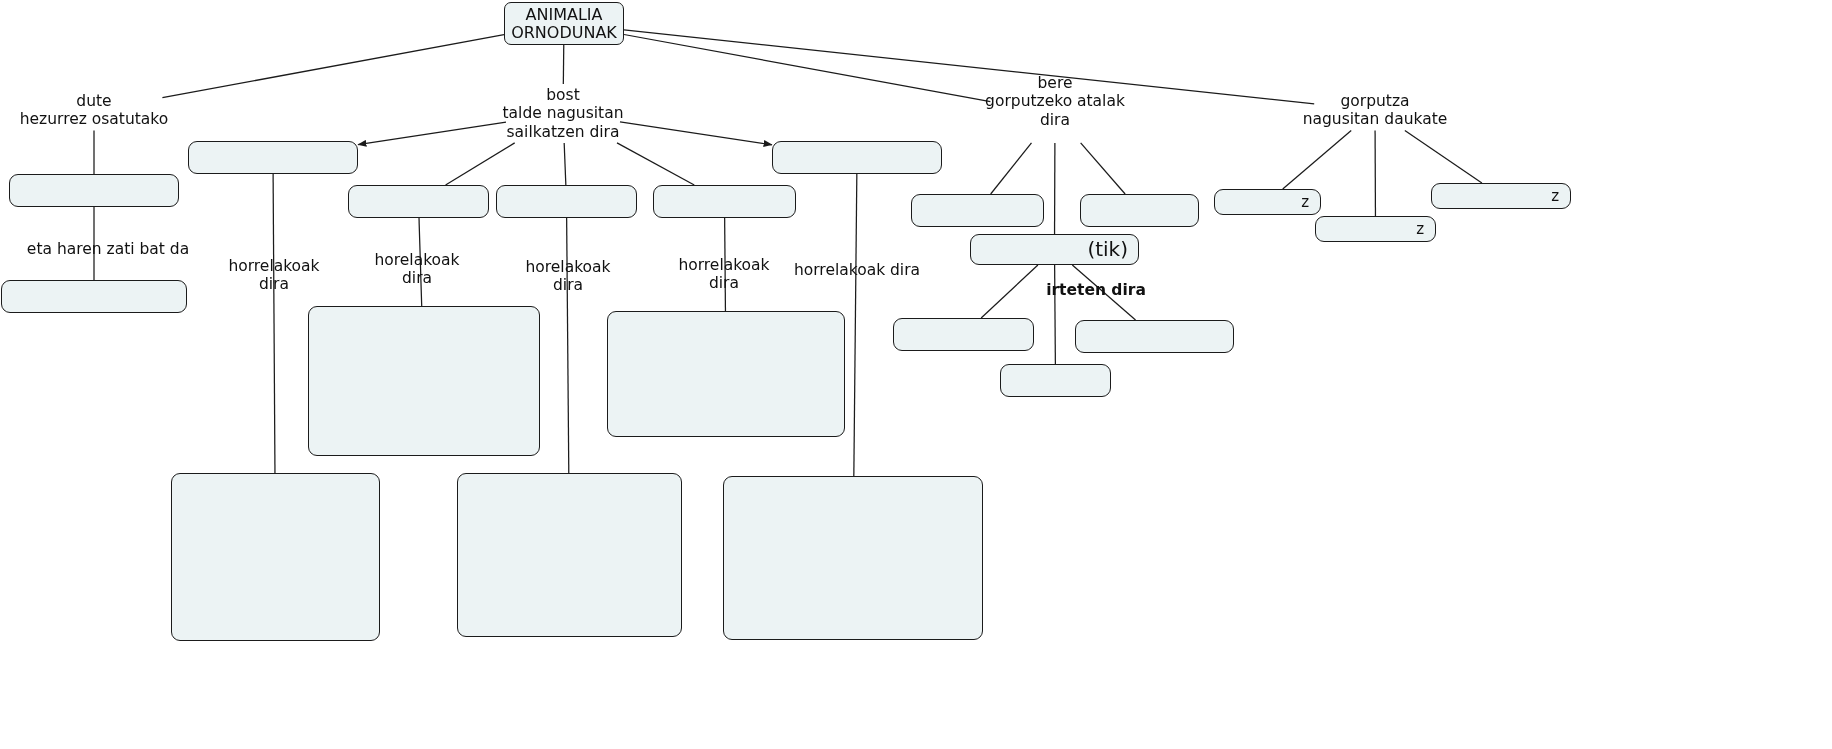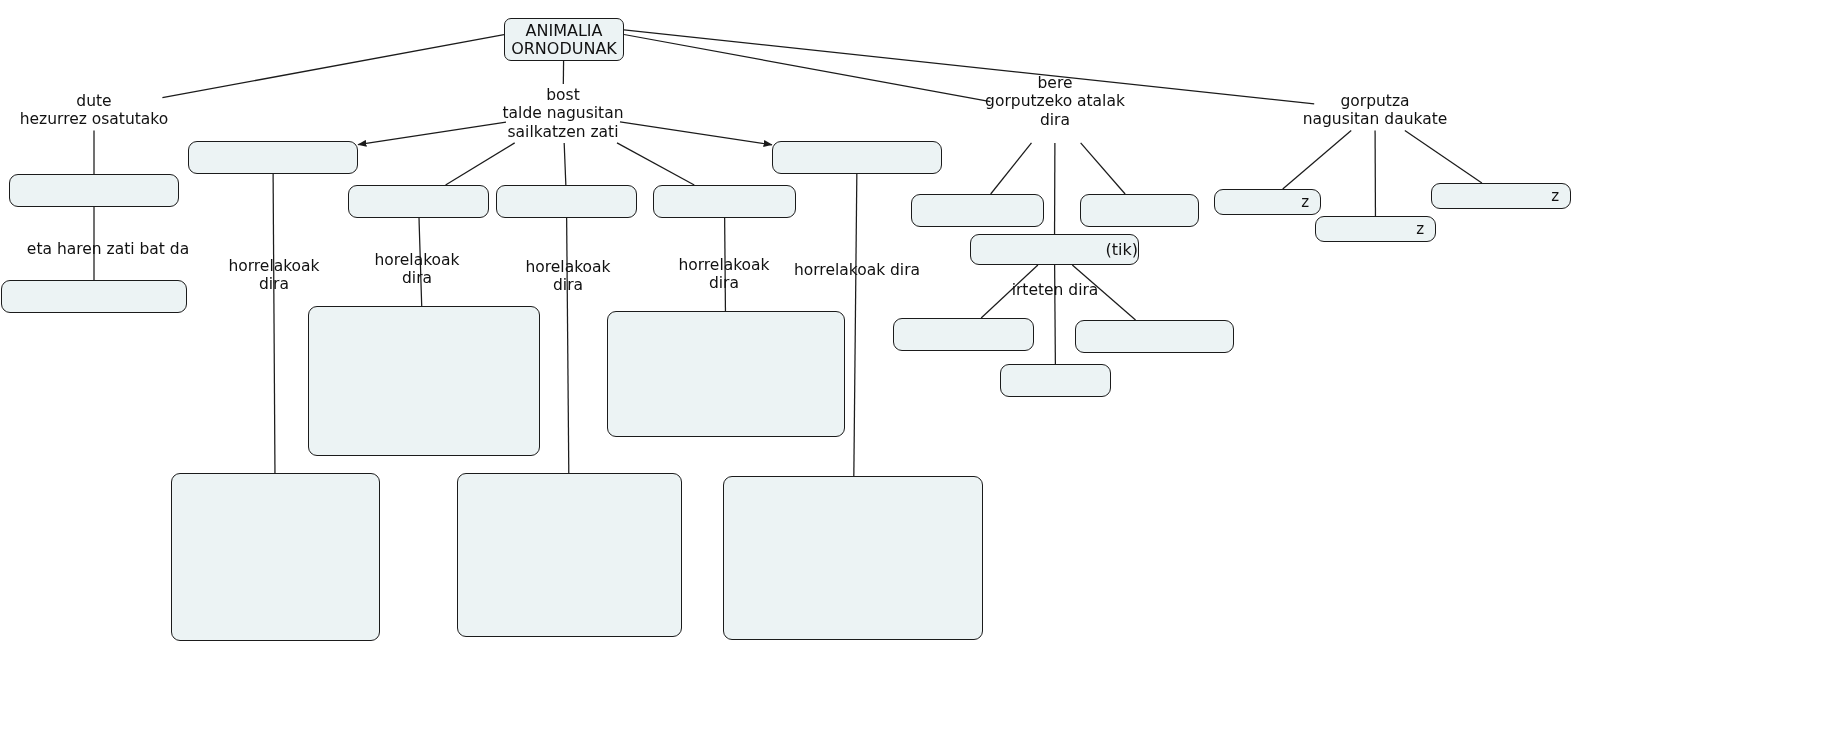--- a/index.html
+++ b/index.html
@@ -14,23 +14,23 @@
     border-radius:9px;
     display:flex;
     align-items:center;
     justify-content:center;
     font-size:15.5px;
     color:#111111;
     line-height:1.12;
     text-align:center;
     white-space:pre-line;
   }
-  .node.root{border-radius:7px;font-size:16px;margin-top:16px;}
+  .node.root{border-radius:7px;font-size:16px;}
   .node.zbox{justify-content:flex-end;padding-right:11px;font-size:15px;}
-  .node.tik{justify-content:flex-end;padding-right:0;font-size:16px;}
+  .node.tik{justify-content:flex-end;padding-right:10px;font-size:20px;}
   .lbl{
     position:absolute;
     font-size:15.5px;
     color:#111111;
     line-height:1.18;
     text-align:center;
     white-space:pre-line;
     transform:translateX(-50%);
   }
 </style>
@@ -70,37 +70,37 @@
         <line x1="1351.2022900763359" y1="130.6" x2="1282.7399127589968" y2="189"></line>
         <line x1="1375.08550968829" y1="130.6" x2="1375.4452401010951" y2="216"></line>
         <line x1="1404.8459743290548" y1="130.6" x2="1481.8868144690782" y2="183"></line>
       </g>
   </svg>
   <div id="label-layer">
       <div class="lbl" style="left: 94px; top: 92px;">dute
 hezurrez osatutako</div>
       <div class="lbl" style="left: 563px; top: 86px;">bost
 talde nagusitan
-sailkatzen zati</div>
+sailkatzen dira</div>
       <div class="lbl" style="left: 1055px; top: 74px;">bere
 gorputzeko atalak
 dira</div>
       <div class="lbl" style="left: 1375px; top: 92px;">gorputza
 nagusitan daukate</div>
       <div class="lbl" style="left: 108px; top: 240px;">eta haren zati bat da</div>
       <div class="lbl" style="left: 274px; top: 257px;">horrelakoak
 dira</div>
       <div class="lbl" style="left: 417px; top: 251px;">horelakoak
 dira</div>
       <div class="lbl" style="left: 568px; top: 258px;">horelakoak
 dira</div>
       <div class="lbl" style="left: 724px; top: 256px;">horrelakoak
 dira</div>
       <div class="lbl" style="left: 857px; top: 261px;">horrelakoak dira</div>
-      <div class="lbl" style="left: 1055px; top: 281px;">irteten dira</div>
+      <div class="lbl" style="left: 1096px; top: 281px; font-weight: bold;">irteten dira</div>
     </div>
   <div id="node-layer">
       <div class="node root" style="left: 504px; top: 2px; width: 120px; height: 43px;">ANIMALIA
 ORNODUNAK</div>
       <div class="node" style="left: 9px; top: 174px; width: 170px; height: 33px;"></div>
       <div class="node" style="left: 1px; top: 280px; width: 186px; height: 33px;"></div>
       <div class="node" style="left: 188px; top: 141px; width: 170px; height: 33px;"></div>
       <div class="node" style="left: 348px; top: 185px; width: 141px; height: 33px;"></div>
       <div class="node" style="left: 496px; top: 185px; width: 141px; height: 33px;"></div>
       <div class="node" style="left: 653px; top: 185px; width: 143px; height: 33px;"></div>

